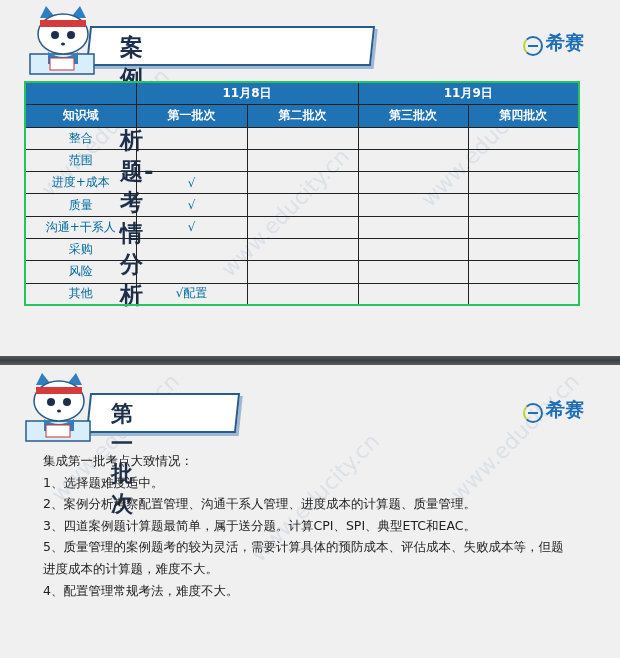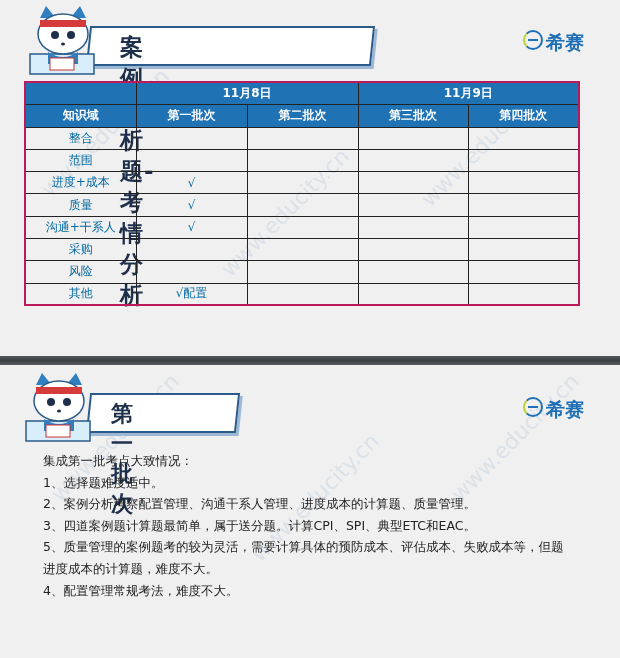--- a/index.html
+++ b/index.html
@@ -22,33 +22,33 @@
   .banner { position: absolute; }
   .banner .card {
     position: absolute; background: #fff; border: 2px solid #2a5b8a;
     transform: skewX(-6deg); box-shadow: 3px 3px 0 #9db8d4;
   }
   .banner .title {
     position: absolute; font-weight: bold; color: #1d2f4a; letter-spacing: 1px;
     font-family: "DejaVu Sans", sans-serif;
   }
   .mascot { position: absolute; }
-  .brand { position: absolute; display: flex; align-items: flex-start; gap: 3px;
+  .brand { position: absolute; display: flex; align-items: flex-end; gap: 3px;
     color: #1e6fb5; font-size: 19px; font-weight: bold; }
   .brand .logo-e { width: 20px; height: 20px; border-radius: 50%; border: 2px solid #1e6fb5;
     border-left-color: #b9d23a; position: relative; }
   .brand .logo-e::after { content: ""; position: absolute; left: 3px; right: 3px; top: 7px; height: 2px; background: #1e6fb5; }
 
   
   table.grid { position: absolute; left: 24px; top: 81px; width: 554px; border-collapse: collapse;
     table-layout: fixed; font-size: 12px; }
   table.grid td, table.grid th { border: 1px solid #222; text-align: center; height: 22.3px; padding: 0; }
   table.grid th { background: #1f72b4; color: #fff; font-weight: bold; height: 22.5px; }
   table.grid td { background: transparent; color: #0369a1; }
-  table.grid { border: 2px solid #be185d; }
+  table.grid { border: 2px solid #22c55e; }
   .chk-blue { color: #2d8ad6; }
   .chk-red { color: #d0131b; }
 
   
   .body-text { position: absolute; left: 43px; top: 450px; width: 540px; font-size: 12.5px;
     color: #222; line-height: 21.6px; }
   .body-text p { margin: 0; }
 </style>
 </head>
 <body>

